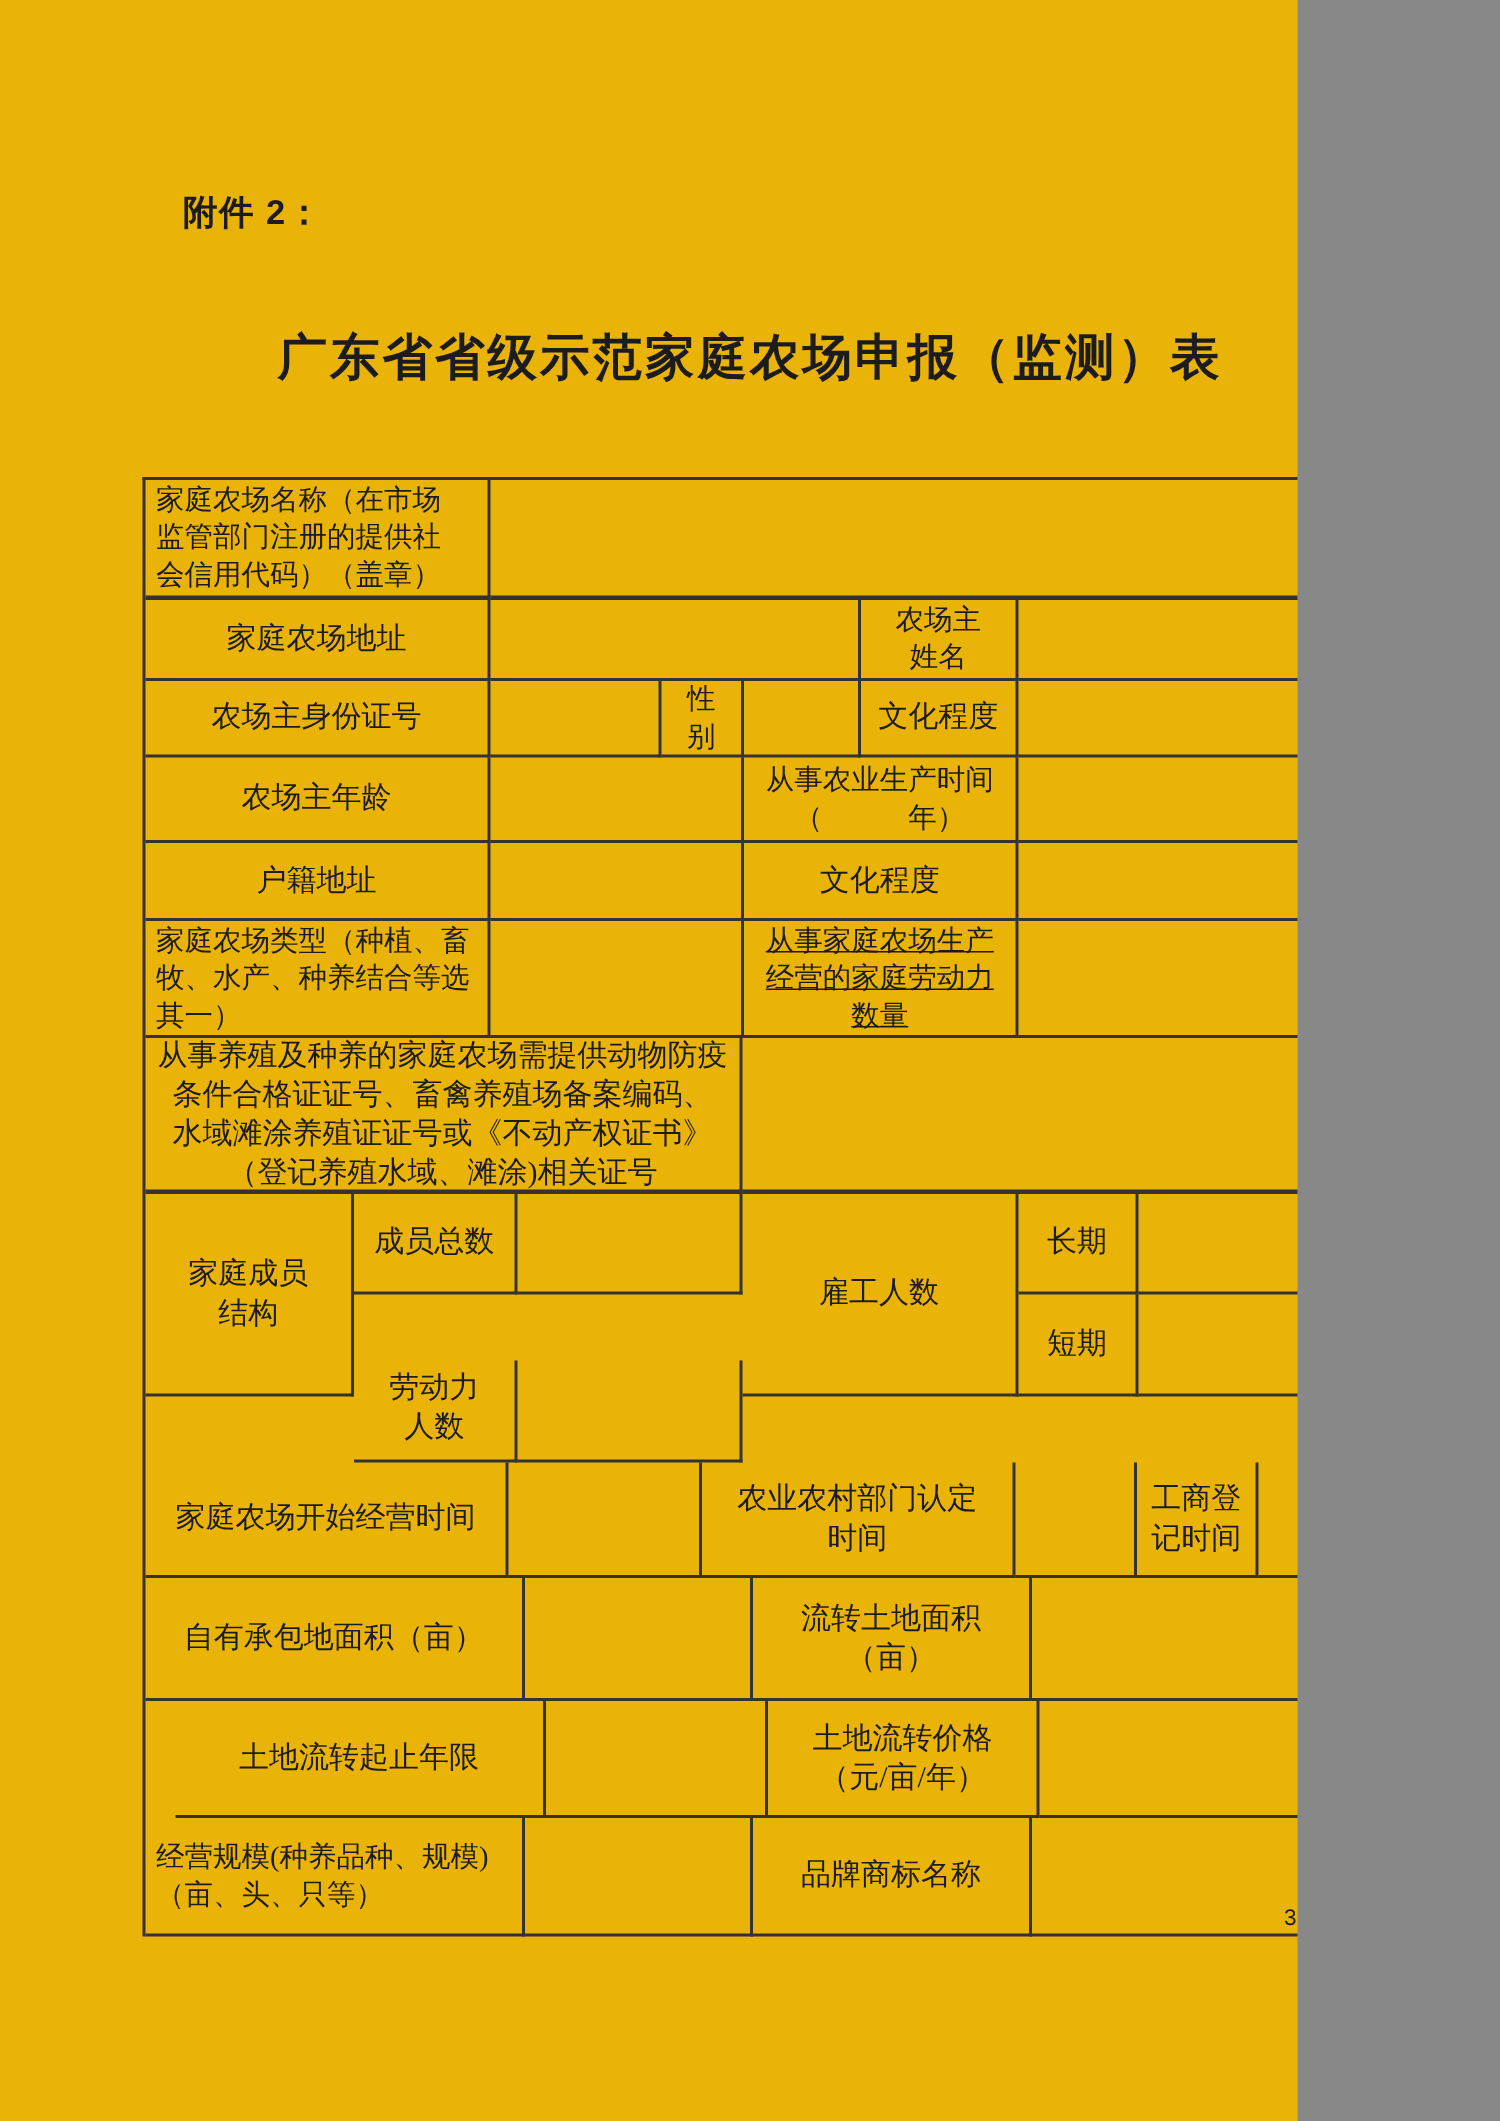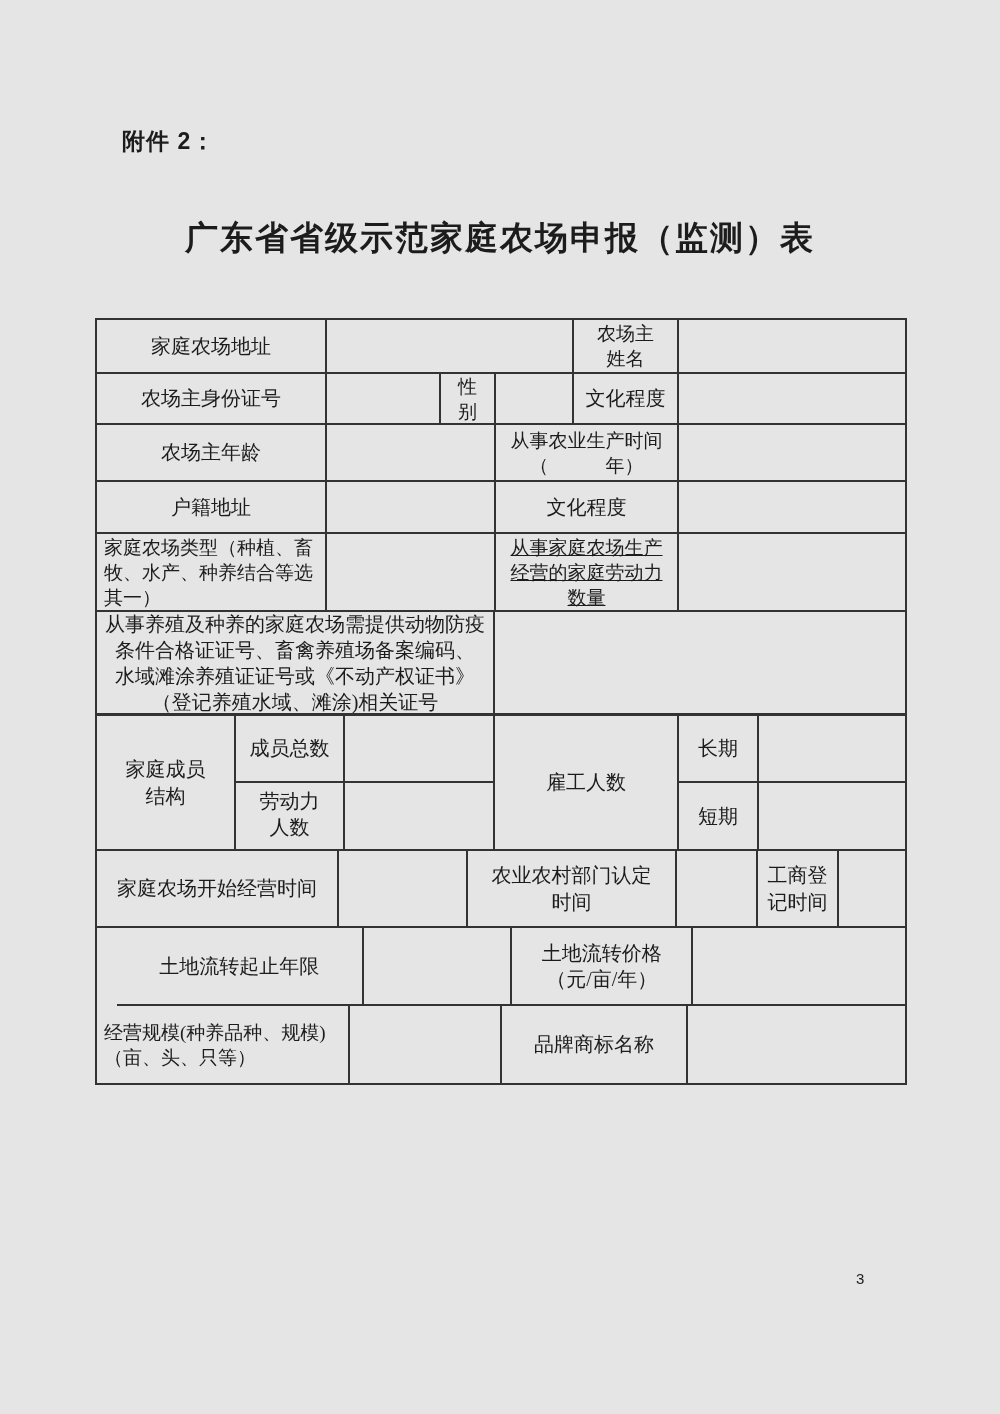--- a/index.html
+++ b/index.html
@@ -1,19 +1,19 @@
 <!DOCTYPE html>
 <html><head>
 <meta charset="utf-8">
 <style>
   html,body{margin:0;padding:0;background:#888;}
   .page{
     position:relative;
-    width:1000px;height:1414px;
-    background:#e5e5e5;
+    width:865px;height:1414px;
+    background:#eab308;
     font-family:"Liberation Serif","DejaVu Serif",serif;
     color:#1c1c1c;
     overflow:hidden;
   }
   .attachment{
     position:absolute;left:122px;top:126px;
     font-family:"Liberation Sans","DejaVu Sans",sans-serif;
     font-size:23px;font-weight:bold;letter-spacing:1px;
   }
   .title{
@@ -53,20 +53,26 @@
 <body>
 
 <div class="page">
 
   <div class="attachment">附件 2：</div>
 
   <h1 class="title">广东省省级示范家庭农场申报（监测）表</h1>
 
   <div class="ftable">
 
+    <div class="row">
+      <div class="c left fs19 thickb" style="width:230px;height:80px;">家庭农场名称（在市场
+监管部门注册的提供社
+会信用代码）（盖章）</div>
+      <div class="c thickb" style="width:580px;height:80px;"></div>
+    </div>
 
     <div class="row">
       <div class="c" style="width:230px;height:54px;">家庭农场地址</div>
       <div class="c" style="width:247px;height:54px;"></div>
       <div class="c fs19" style="width:105px;height:54px;">农场主
 姓名</div>
       <div class="c" style="width:228px;height:54px;"></div>
     </div>
 
     <div class="row">
@@ -109,21 +115,21 @@
       <div class="c certcell thickb" style="width:398px;height:104px;">从事养殖及种养的家庭农场需提供动物防疫
 条件合格证证号、畜禽养殖场备案编码、
 水域滩涂养殖证证号或《不动产权证书》
 （登记养殖水域、滩涂)相关证号</div>
       <div class="c thickb" style="width:412px;height:104px;"></div>
     </div>
 
     <div class="row">
       <div class="c" style="width:139px;height:135px;">家庭成员
 结构</div>
-      <div class="col" style="width:259px;">
+      <div class="col" style="width:259px;gap:44px;">
         <div class="row">
           <div class="c" style="width:109px;height:67px;">成员总数</div>
           <div class="c" style="width:150px;height:67px;"></div>
         </div>
         <div class="row">
           <div class="c" style="width:109px;height:68px;font-family:Liberation Mono, monospace;">劳动力
 人数</div>
           <div class="c" style="width:150px;height:68px;"></div>
         </div>
       </div>
@@ -144,20 +150,26 @@
       <div class="c" style="width:242px;height:77px;">家庭农场开始经营时间</div>
       <div class="c" style="width:129px;height:77px;"></div>
       <div class="c" style="width:209px;height:77px;">农业农村部门认定
 时间</div>
       <div class="c" style="width:81px;height:77px;"></div>
       <div class="c" style="width:81px;height:77px;">工商登
 记时间</div>
       <div class="c" style="width:68px;height:77px;"></div>
     </div>
 
+    <div class="row">
+      <div class="c" style="width:253px;height:82px;">自有承包地面积（亩）</div>
+      <div class="c" style="width:152px;height:82px;"></div>
+      <div class="c" style="width:186px;height:82px;">流转土地面积（亩）</div>
+      <div class="c" style="width:219px;height:82px;"></div>
+    </div>
 
     <div class="row">
       <div class="c" style="width:253px;height:78px;margin-left:20px;">土地流转起止年限</div>
       <div class="c" style="width:152px;height:78px;"></div>
       <div class="c" style="width:186px;height:78px;">土地流转价格
 （元/亩/年）</div>
       <div class="c" style="width:219px;height:78px;"></div>
     </div>
 
     <div class="row">

